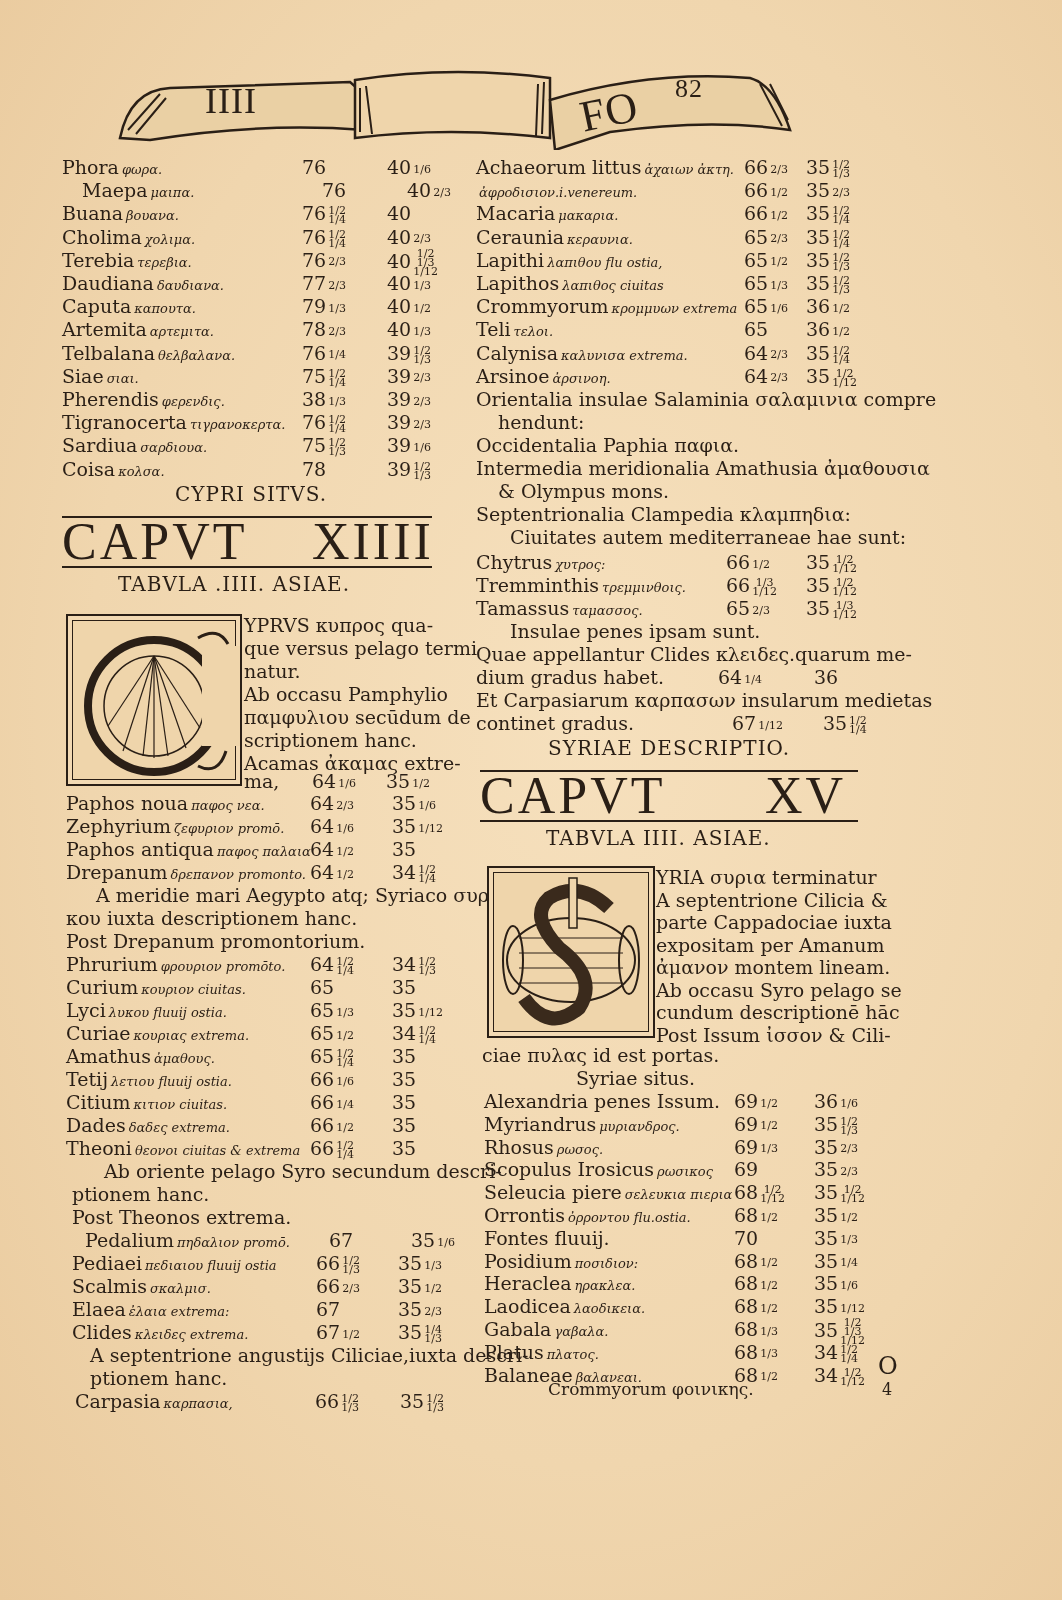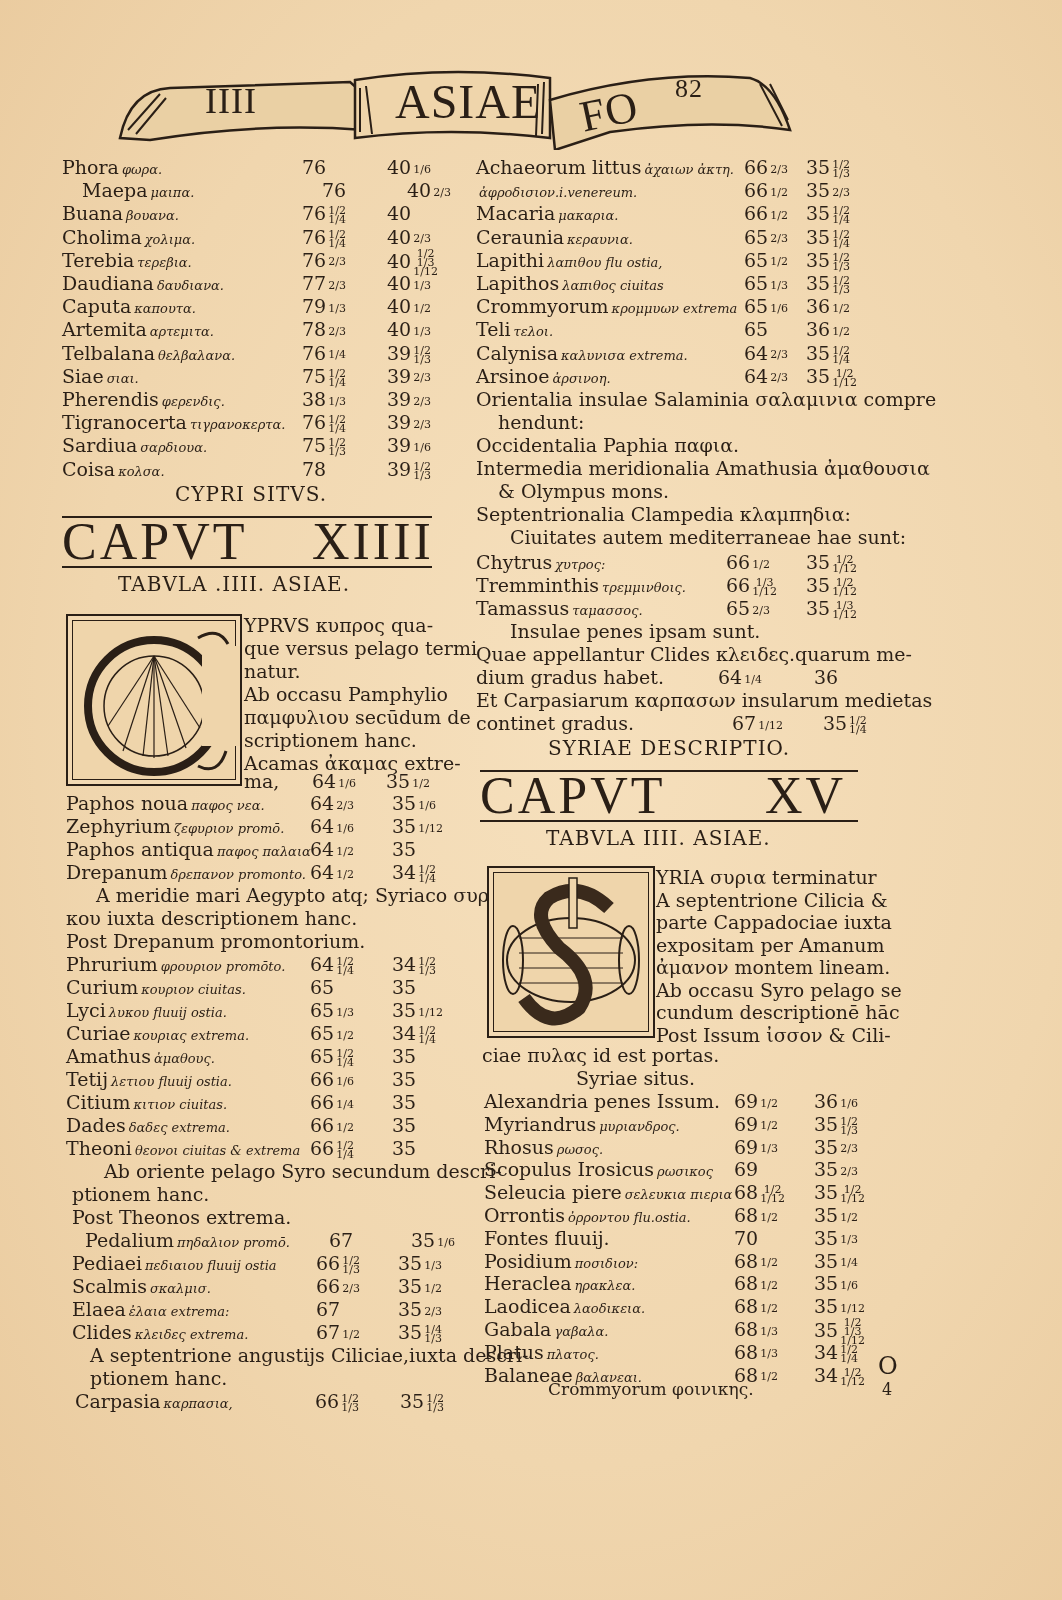--- a/index.html
+++ b/index.html
@@ -29,21 +29,20 @@
 <body>
 
 <div class="banner">
   <svg width="690" height="90" viewBox="0 0 690 90">
     <path d="M10 78 Q 20 30 60 28 L 240 22 Q 250 30 255 40 L 255 70 Q 150 62 40 80 Z" fill="#ead0a4" stroke="#2a1f16" stroke-width="2.5"></path>
     <path d="M245 20 Q 340 5 440 18 L 440 78 Q 340 66 245 78 Z" fill="#efd5ab" stroke="#2a1f16" stroke-width="2.5"></path>
     <path d="M440 40 Q 540 10 640 18 Q 665 25 680 70 Q 600 58 500 72 L 445 90 Z" fill="#ead0a4" stroke="#2a1f16" stroke-width="2.5"></path>
     <path d="M18 70 L 50 34 M26 74 L 56 38 M250 28 L 250 72 M256 26 L 262 74 M434 22 L 432 74 M428 24 L 426 76 M650 24 L 672 66 M660 24 L 678 60" stroke="#2a1f16" stroke-width="2"></path>
   </svg>
   <span class="b-text" style="left:95px;top:20px;font-size:36px;">IIII</span>
-  <span class="b-text" style="left:285px;top:14px;font-size:48px;">ASIAE</span>
   <span class="b-text" style="left:470px;top:26px;font-size:44px;transform:rotate(-12deg);">FO</span>
   <span class="b-text" style="left:565px;top:14px;font-size:26px;">82</span>
 </div>
 
 <div id="left-table1">
     <div class="row" style="left: 62px; top: 156px; width: 365px;">
       <span class="name">Phora<span class="gk">φωρα.</span></span>
       <span class="lon" style="left: 240px;"><span>76</span></span>
       <span class="lat" style="left: 325px;"><span>40</span><span class="frac"><div>1/6</div></span></span>
     </div>

